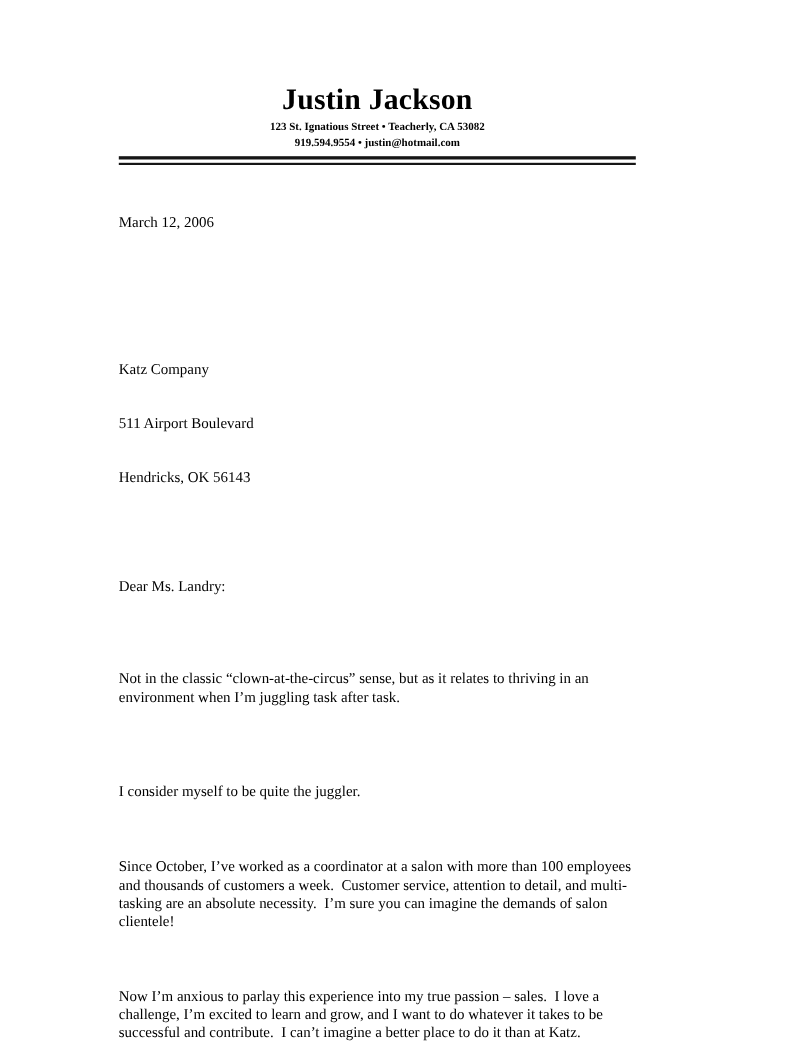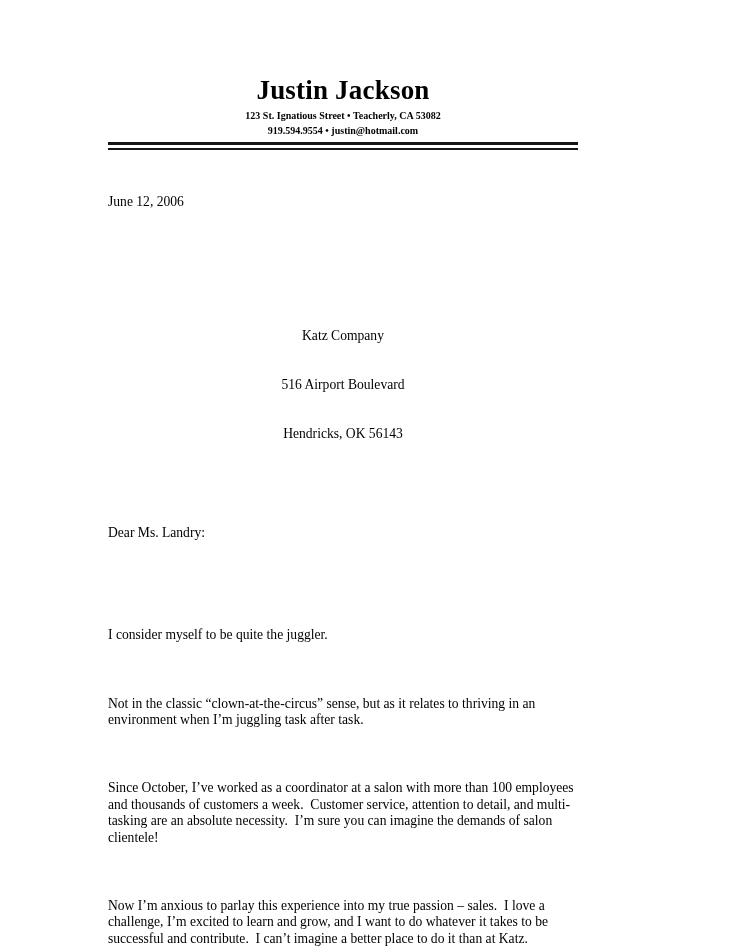--- a/index.html
+++ b/index.html
@@ -49,51 +49,51 @@
     border-top: 3px solid #161616;
     border-bottom: 2px solid #161616;
   }
   
   .letter {
     font-size: 13.6px;
     line-height: 16.4px;
     white-space: pre-wrap;
   }
   .date      { margin-top: 11px; }
-  .recipient { margin-top: 36px; text-align: center; }
+  .recipient { margin-top: 36px; }
   .salutation{ }
   .para      { margin: 0; margin-top: 19px; }
   .para.first{ margin-top: 37px; }
 </style>
 </head>
 <body>
 
 <div class="page">
   <div class="content">
 
     <div class="letterhead">
       <div class="name">Justin Jackson</div>
       <div class="addr-line">123 St. Ignatious Street • Teacherly, CA 53082</div>
       <div class="contact-line">919.594.9554 • justin@hotmail.com</div>
     </div>
     <div class="double-rule"></div>
 
     <div class="letter">
-      <div class="date">June 12, 2006</div>
+      <div class="date">March 12, 2006</div>
 
       <div class="recipient">
         <div>Katz Company</div>
-        <div>516 Airport Boulevard</div>
+        <div>511 Airport Boulevard</div>
         <div>Hendricks, OK 56143</div>
       </div>
 
       <div class="salutation">Dear Ms. Landry:</div>
 
+      <p class="para">Not in the classic “clown-at-the-circus” sense, but as it relates to thriving in an environment when I’m juggling task after task.</p>
       <p class="para first">I consider myself to be quite the juggler.</p>
-      <p class="para">Not in the classic “clown-at-the-circus” sense, but as it relates to thriving in an environment when I’m juggling task after task.</p>
       <p class="para">Since October, I’ve worked as a coordinator at a salon with more than 100 employees and thousands of customers a week.  Customer service, attention to detail, and multi-tasking are an absolute necessity.  I’m sure you can imagine the demands of salon clientele!</p>
       <p class="para">Now I’m anxious to parlay this experience into my true passion – sales.  I love a challenge, I’m excited to learn and grow, and I want to do whatever it takes to be successful and contribute.  I can’t imagine a better place to do it than at Katz.</p>
       
 
       
 
       
     </div>
 
   </div>

